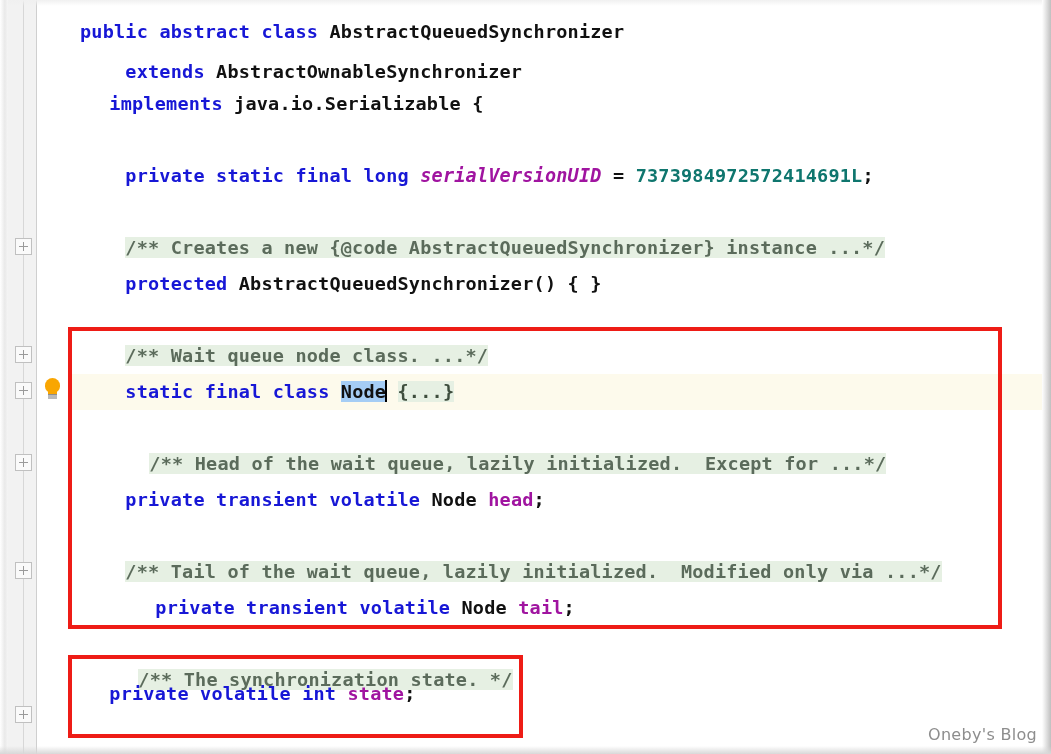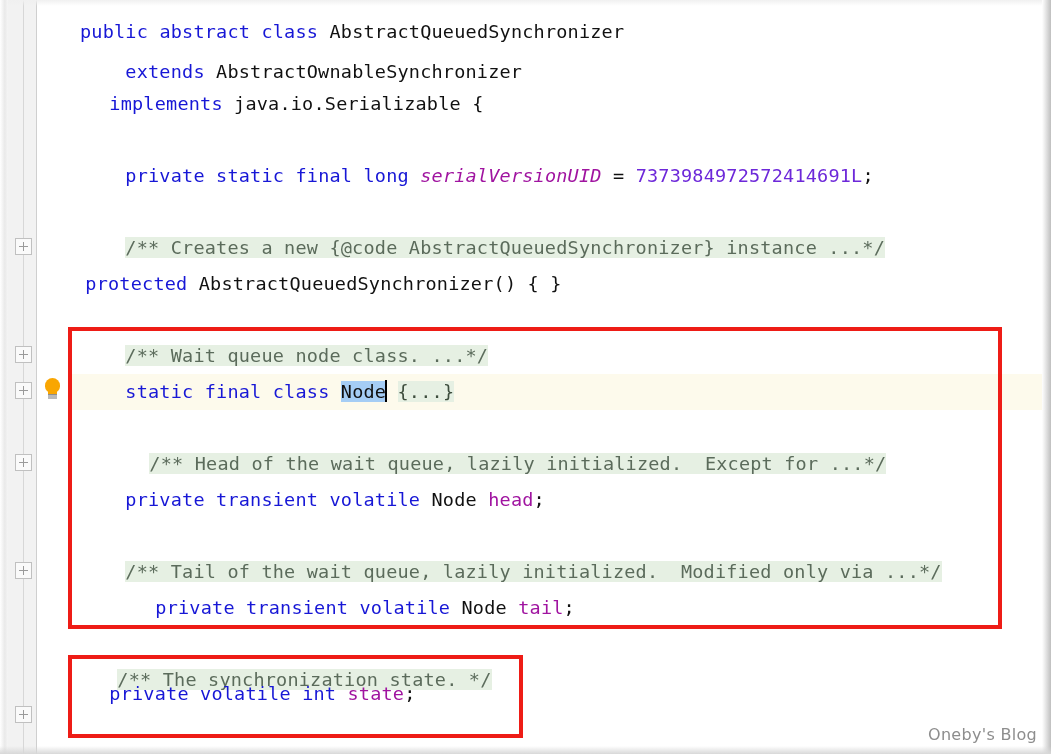--- a/index.html
+++ b/index.html
@@ -96,37 +96,38 @@
   .line {
     position: absolute;
     left: 0;
     height: 36px;
     width: 1051px;
     white-space: pre;
     font-size: 18.5px;
     line-height: 36px;
     letter-spacing: 0.2px;
     color: #111111;
+    font-weight: bold;
   }
   .line .pad {  }
 
   
   #current-line-highlight {
     position: absolute;
     left: 68px;
     width: 983px;
     height: 36px;
     background: #fdfaec;
   }
 
   
   .kw      { color: #1717d6; }
   .cls     { color: #111111; }
   .field   { color: #a014a0; }
-  .num     { color: #6d28d9; margin-top: 48px; }
+  .num     { color: #0f766e; margin-top: 48px; }
   .op      { color: #111111; }
   .sv      { color: #a014a0; font-style: italic; }
   .punct   { color: #111111; }
 
   
   .doc {
     color: #5b6b5b;
     background: #e6f0e3;
     padding: 0;
   }
@@ -217,28 +218,28 @@
     <div class="neck"></div>
     <div class="base"></div>
   </div>
 
   <div id="code">
       <div class="line" style="top: 14px; padding-left: 80px;"><span class="kw">public</span><span> </span><span class="kw">abstract</span><span> </span><span class="kw">class</span><span> </span><span class="cls">AbstractQueuedSynchronizer</span></div>
       <div class="line" style="top: 54px; padding-left: 80px;"><span class="pad">    </span><span class="kw">extends</span><span> </span><span class="cls">AbstractOwnableSynchronizer</span></div>
       <div class="line" style="top: 86px; padding-left: 64px;"><span class="pad">    </span><span class="kw">implements</span><span> </span><span class="cls">java.io.Serializable</span><span> </span><span class="punct">{</span></div>
       <div class="line" style="top: 158px; padding-left: 80px;"><span class="pad">    </span><span class="kw">private</span><span> </span><span class="kw">static</span><span> </span><span class="kw">final</span><span> </span><span class="kw">long</span><span> </span><span class="sv">serialVersionUID</span><span> </span><span class="op">=</span><span> </span><span class="num">7373984972572414691L</span><span class="punct">;</span></div>
       <div class="line" style="top: 230px; padding-left: 80px;"><span class="pad">    </span><span class="doc">/** Creates a new {@code AbstractQueuedSynchronizer} instance ...*/</span></div>
-      <div class="line" style="top: 266px; padding-left: 40px;"><span class="pad">    </span><span class="kw">protected</span><span> </span><span class="cls">AbstractQueuedSynchronizer</span><span class="punct">() { }</span></div>
+      <div class="line" style="top: 266px; padding-left: 80px;"><span class="pad">    </span><span class="kw">protected</span><span> </span><span class="cls">AbstractQueuedSynchronizer</span><span class="punct">() { }</span></div>
       <div class="line" style="top: 338px; padding-left: 80px;"><span class="pad">    </span><span class="doc">/** Wait queue node class. ...*/</span></div>
       <div class="line" style="top: 374px; padding-left: 80px;"><span class="pad">    </span><span class="kw">static</span><span> </span><span class="kw">final</span><span> </span><span class="kw">class</span><span> </span><span class="sel">Node</span><span class="caret"></span><span> </span><span class="collapsed">{...}</span></div>
       <div class="line" style="top: 446px; padding-left: 104px;"><span class="pad">    </span><span class="doc">/** Head of the wait queue, lazily initialized.  Except for ...*/</span></div>
       <div class="line" style="top: 482px; padding-left: 80px;"><span class="pad">    </span><span class="kw">private</span><span> </span><span class="kw">transient</span><span> </span><span class="kw">volatile</span><span> </span><span class="cls">Node</span><span> </span><span class="field">head</span><span class="punct">;</span></div>
       <div class="line" style="top: 554px; padding-left: 80px;"><span class="pad">    </span><span class="doc">/** Tail of the wait queue, lazily initialized.  Modified only via ...*/</span></div>
       <div class="line" style="top: 590px; padding-left: 80px; margin-left: 30px;"><span class="pad">    </span><span class="kw">private</span><span> </span><span class="kw">transient</span><span> </span><span class="kw">volatile</span><span> </span><span class="cls">Node</span><span> </span><span class="field">tail</span><span class="punct">;</span></div>
-      <div class="line" style="top: 662px; padding-left: 72px;"><span class="pad">    </span><span class="doc">/** The synchronization state. */</span></div>
+      <div class="line" style="top: 662px; padding-left: 93px;"><span class="pad">    </span><span class="doc">/** The synchronization state. */</span></div>
       <div class="line" style="top: 676px; padding-left: 64px;"><span class="pad">    </span><span class="kw">private</span><span> </span><span class="kw">volatile</span><span> </span><span class="kw">int</span><span> </span><span class="field">state</span><span class="punct">;</span></div>
     </div>
 
   <div id="boxes">
       <div class="red-box" style="left: 68px; top: 327px; width: 934px; height: 302px; border-color: rgb(238, 28, 22);"></div>
       <div class="red-box" style="left: 68px; top: 655px; width: 455px; height: 83px; border-color: rgb(238, 28, 22);"></div>
     </div>
 
   <div id="shadow-top"></div>
   <div id="shadow-left"></div>

